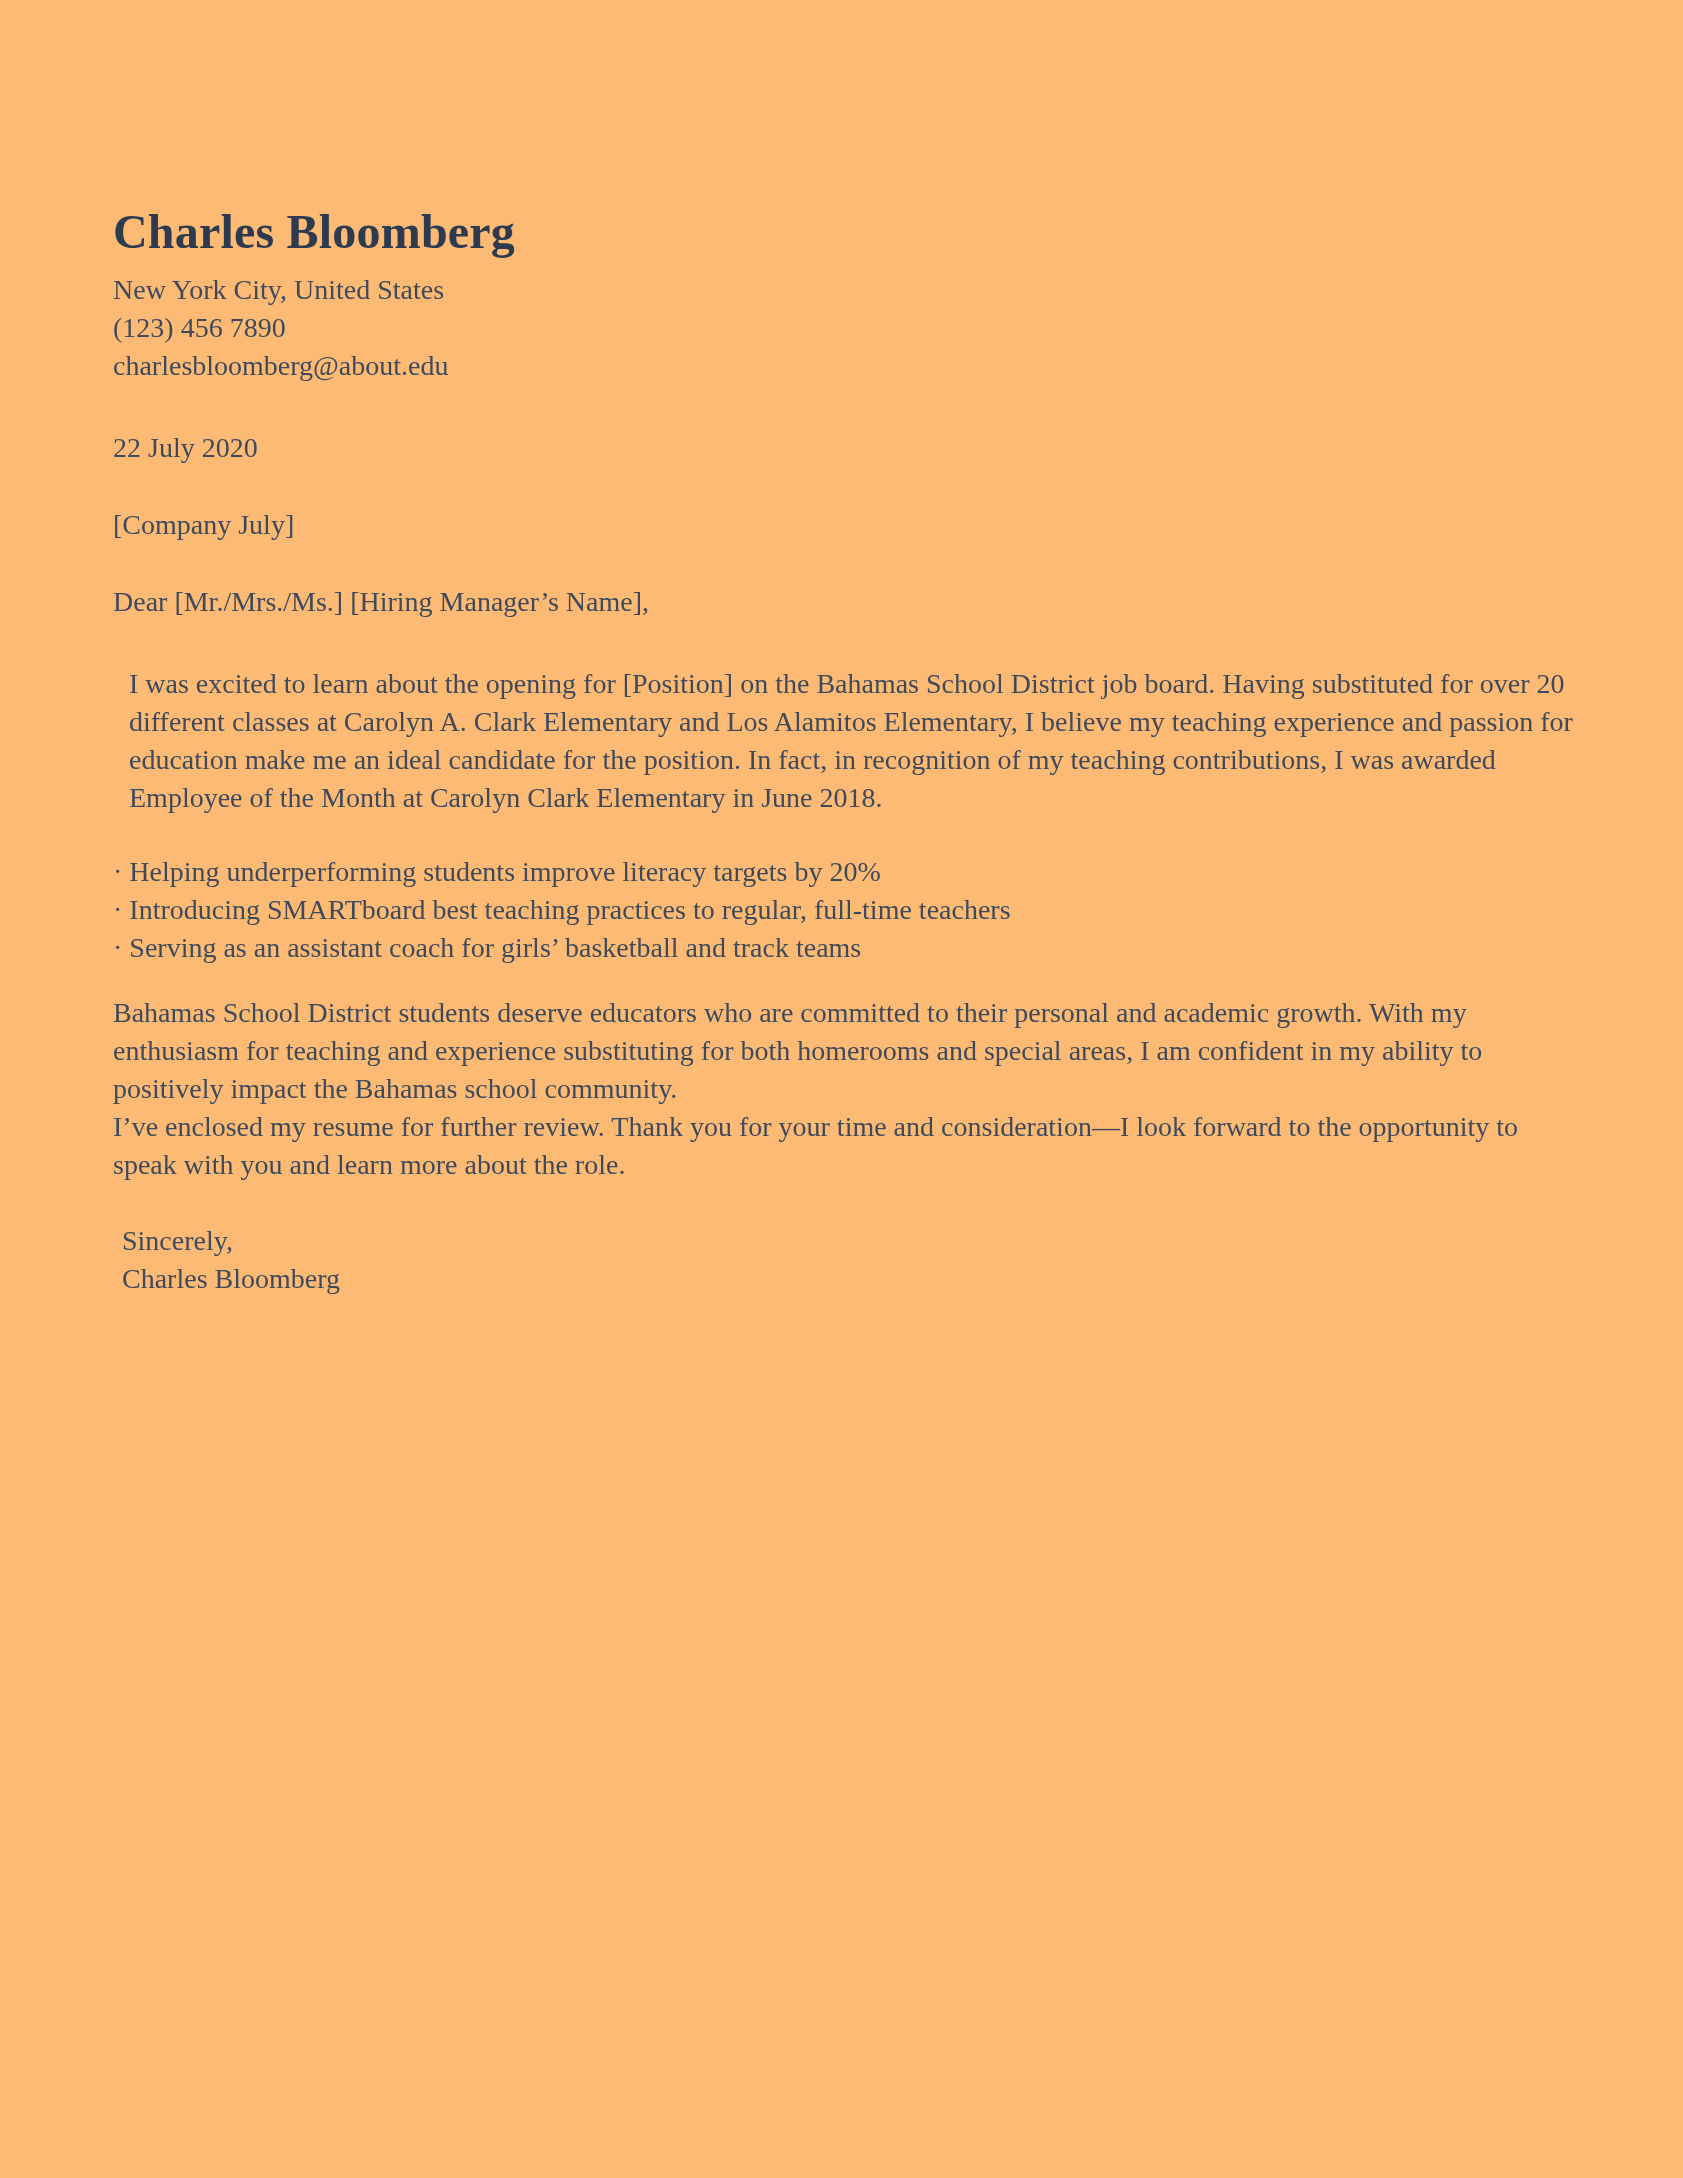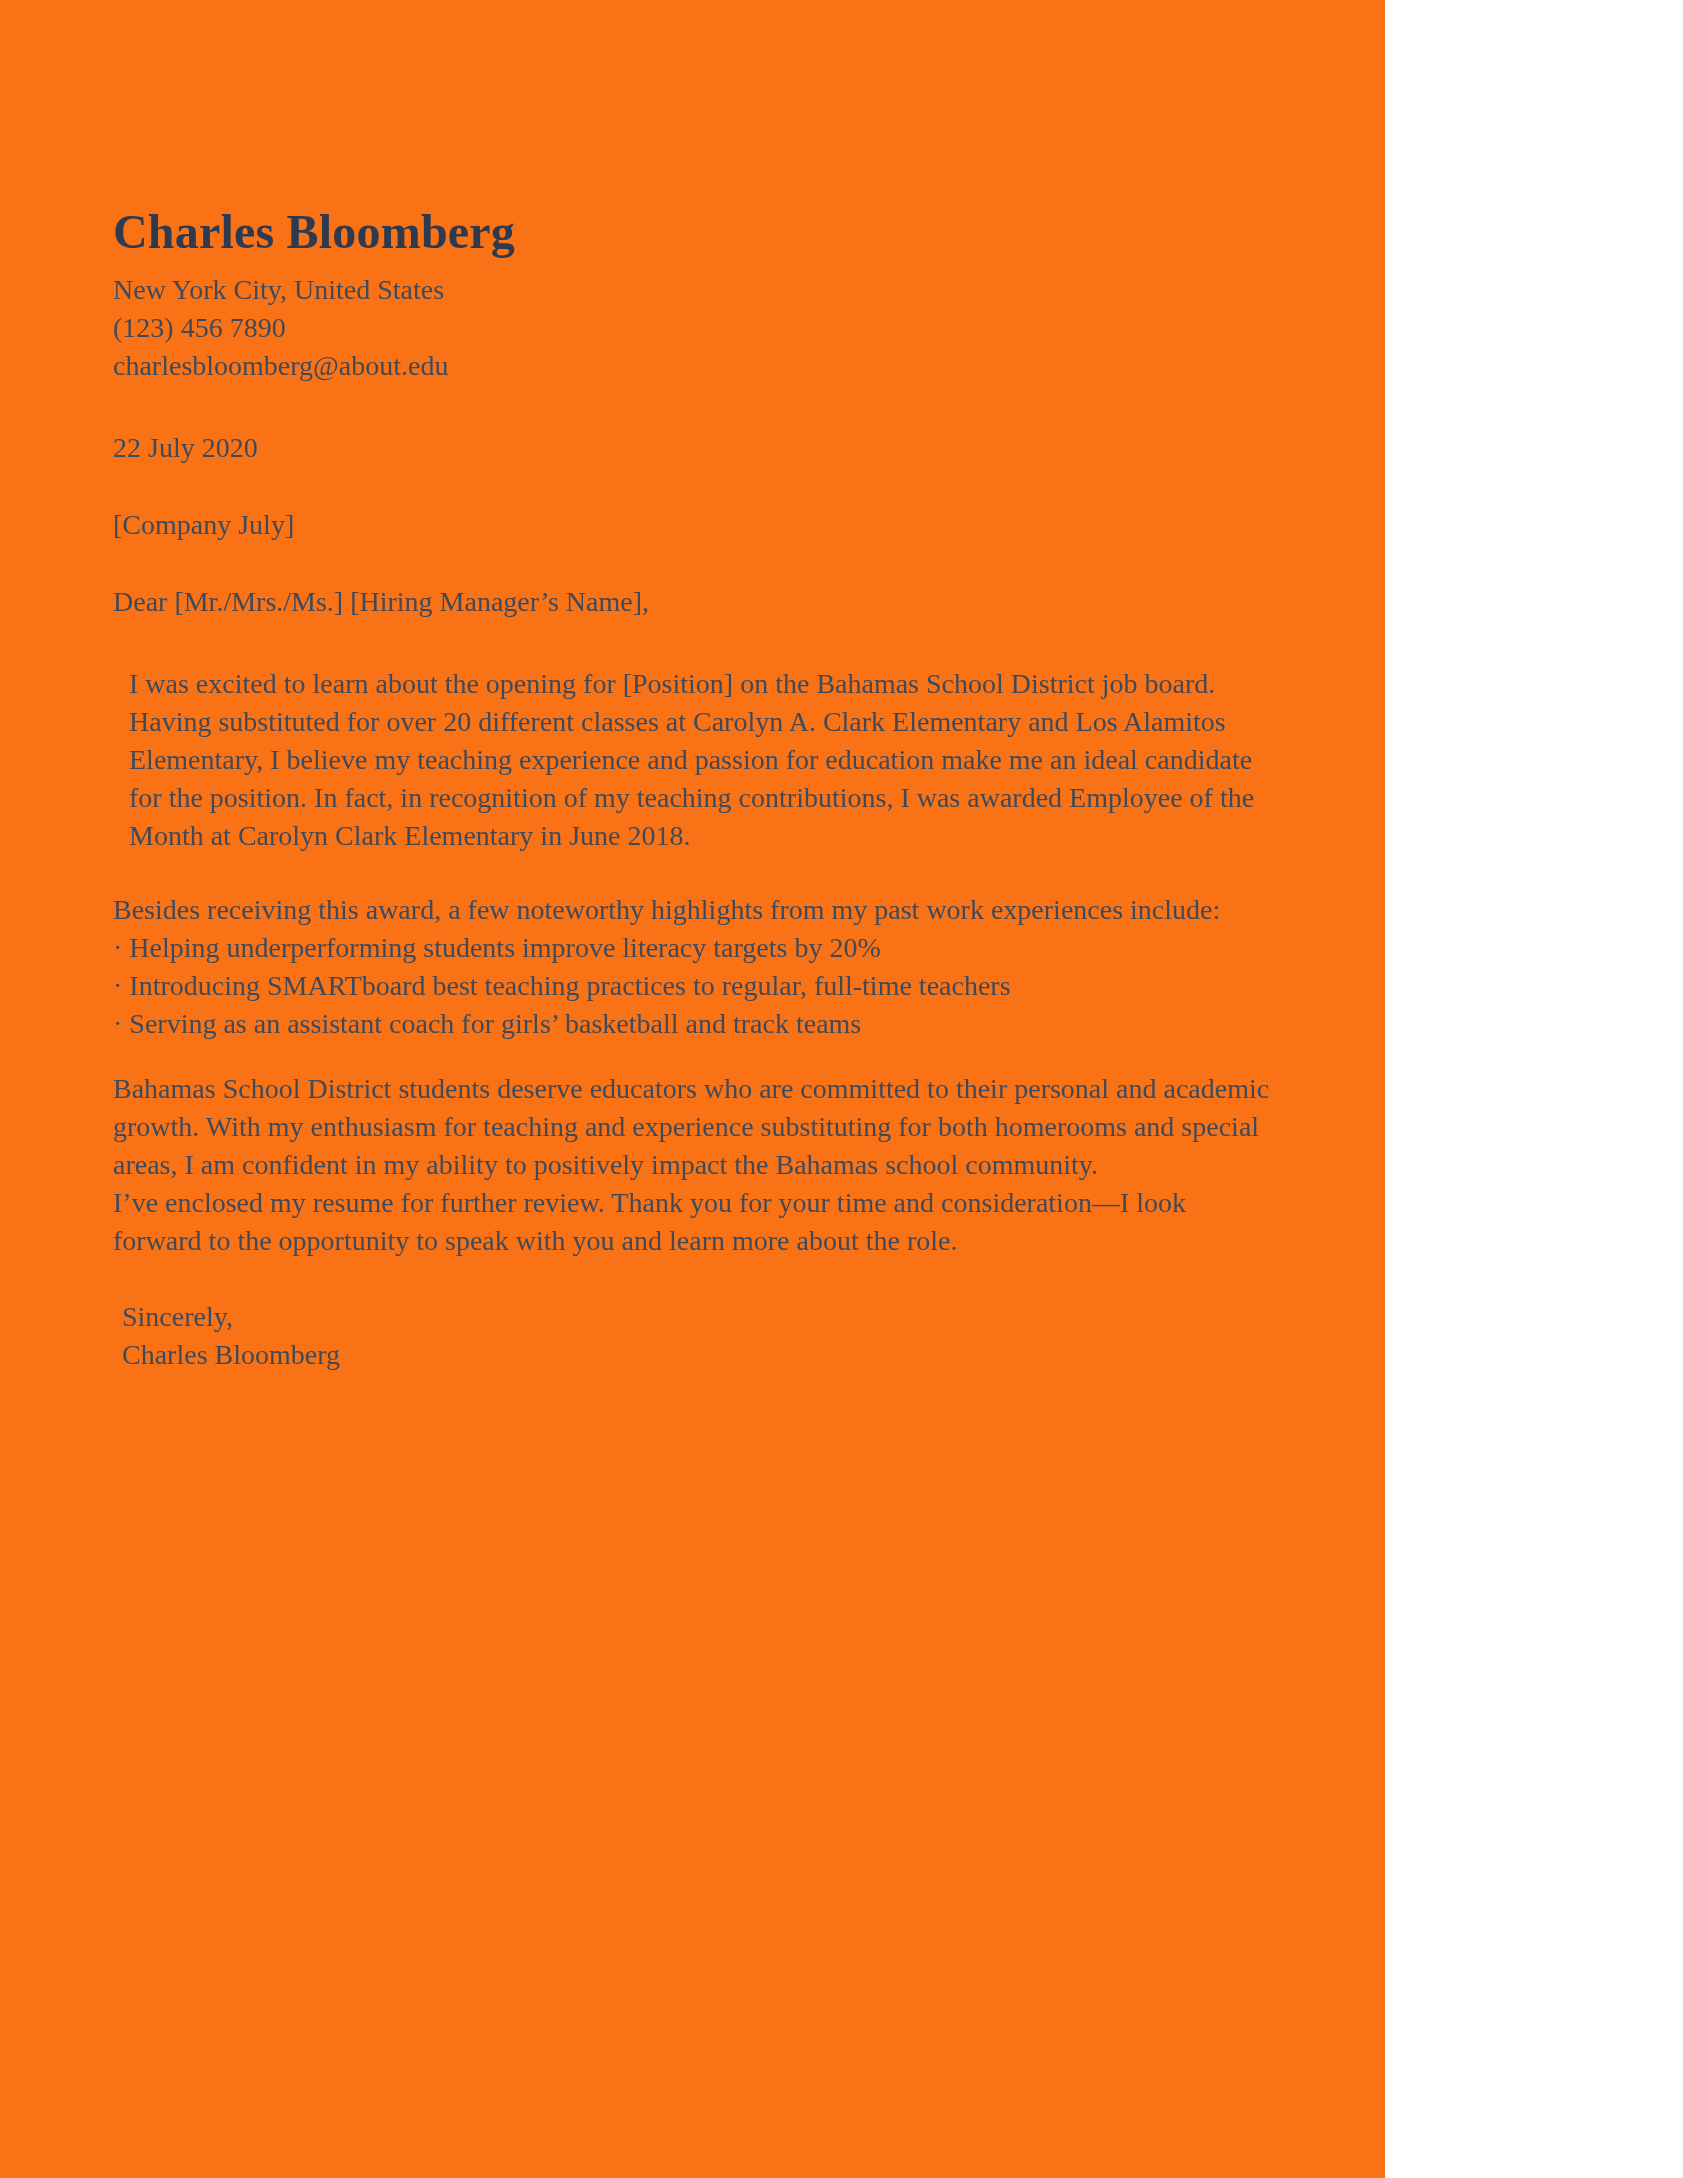--- a/index.html
+++ b/index.html
@@ -3,23 +3,23 @@
 <meta charset="utf-8">
 <style>
   * { margin: 0; padding: 0; box-sizing: border-box; }
   html, body {
     width: 1683px;
     background: #ffffff;
     font-family: "Liberation Serif", "DejaVu Serif", serif;
   }
   .page {
     position: relative;
-    width: 1385px;
+    width: 1683px;
     height: 2178px;
-    background: #f97316;
+    background: #fdba74;
     overflow: hidden;
   }
   .sheet {
     padding: 203px 109px 0 113px;
     color: #3e4a5c;
     font-size: 28px;
     line-height: 38px;
   }
   .sender-name {
     font-size: 48px;
@@ -56,21 +56,20 @@
 
     <div class="block-date">22 July 2020</div>
 
     <div class="block-company">[Company July]</div>
 
     <div class="block-salute">Dear [Mr./Mrs./Ms.] [Hiring Manager’s Name],</div>
 
     <div class="block-intro">I was excited to learn about the opening for [Position] on the Bahamas School District job board. Having substituted for over 20 different classes at Carolyn A. Clark Elementary and Los Alamitos Elementary, I believe my teaching experience and passion for education make me an ideal candidate for the position. In fact, in recognition of my teaching contributions, I was awarded Employee of the Month at Carolyn Clark Elementary in June 2018.</div>
 
     <div class="block-highlights">
-      <div>Besides receiving this award, a few noteworthy highlights from my past work experiences include:</div>
       <div class="bullet-row">
         <span class="bullet-dot">· </span><span>Helping underperforming students improve literacy targets by 20%</span>
       </div>
       <div class="bullet-row">
         <span class="bullet-dot">· </span><span>Introducing SMARTboard best teaching practices to regular, full-time teachers</span>
       </div>
       <div class="bullet-row">
         <span class="bullet-dot">· </span><span>Serving as an assistant coach for girls’ basketball and track teams</span>
       </div>
     </div>

